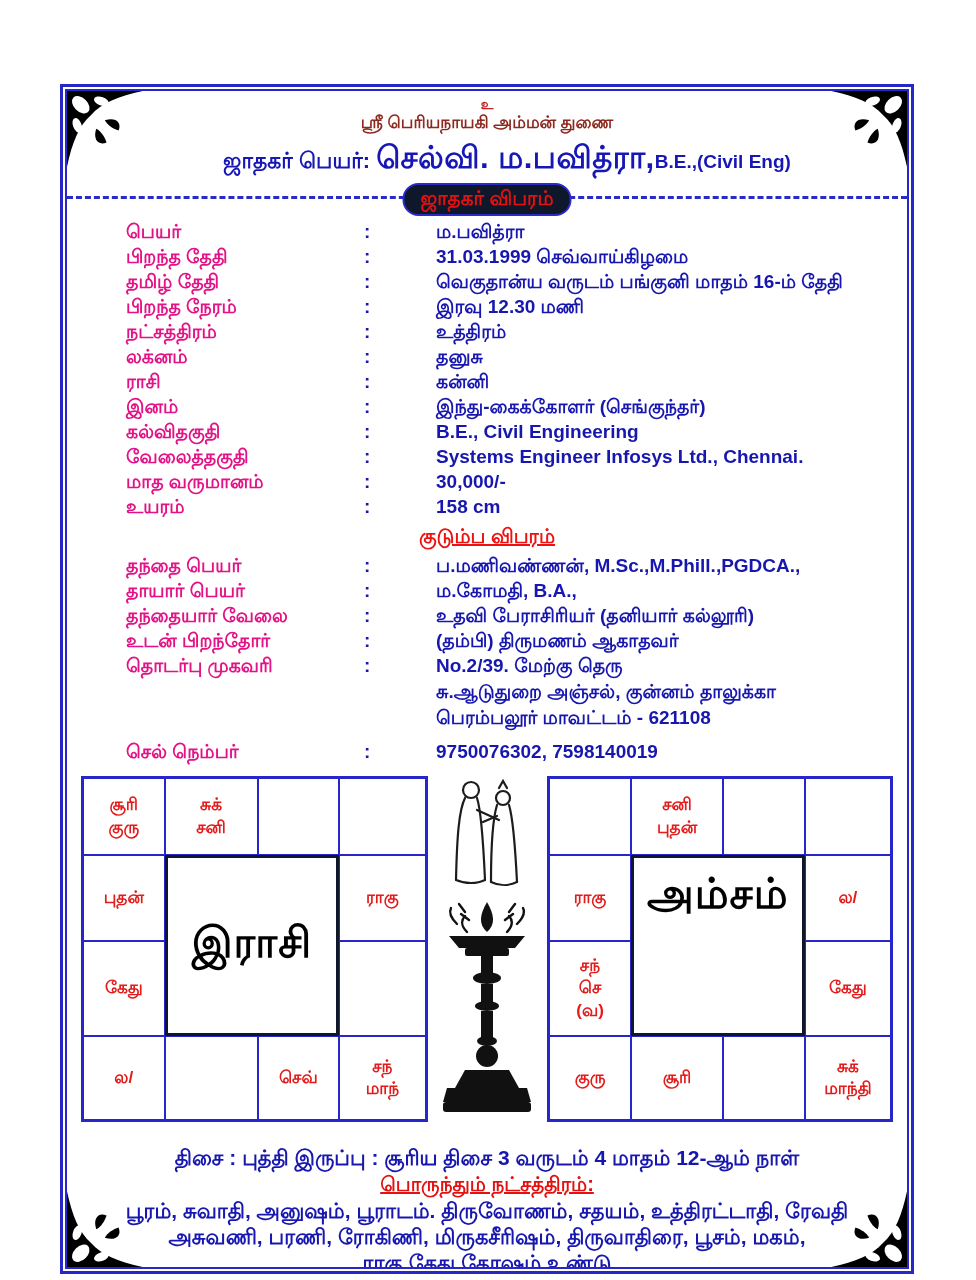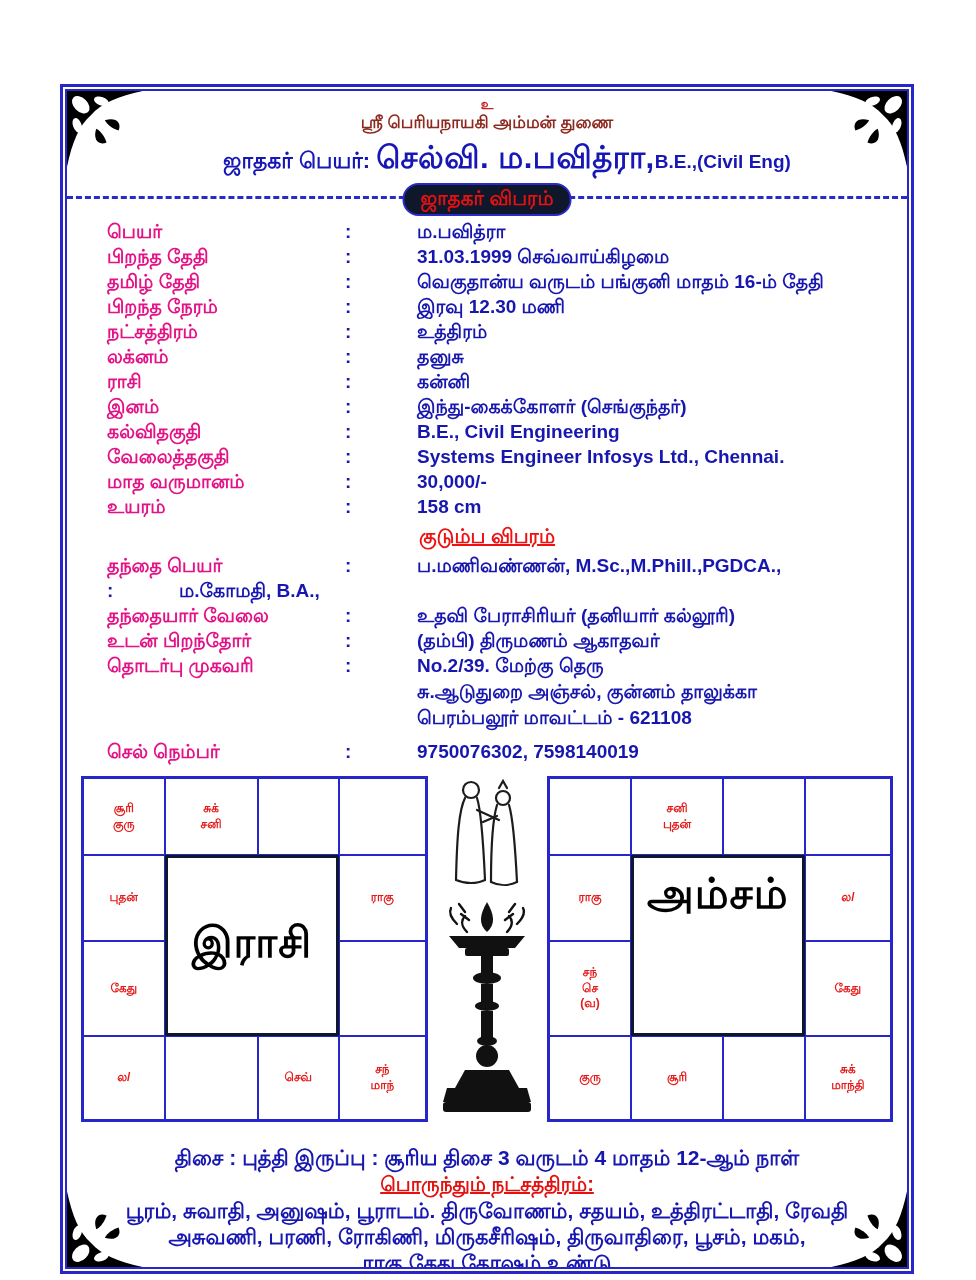--- a/index.html
+++ b/index.html
@@ -28,21 +28,21 @@
   .title-line{text-align:center;margin-top:6px;font-size:22px;font-weight:bold;color:#1717b6;line-height:36px;padding-left:40px;}
   .title-line .big-name{font-size:31px;letter-spacing:0.5px;}
   .title-line .suffix{font-size:19px;}
   .section-divider{position:relative;margin-top:16px;height:0;border-top:3px dashed #2a2ac9;}
   .divider-badge{
     position:absolute;left:50%;top:-16px;transform:translateX(-50%);
     background:#0f172a;border:2px solid #2a2ac9;border-radius:16px;
     padding:2px 16px;color:#e41111;font-size:20px;font-weight:bold;white-space:nowrap;
   }
   
-  .rows{margin-top:20px;padding-left:40px;padding-right:14px;}
+  .rows{margin-top:20px;padding-left:59px;padding-right:14px;}
   .row{display:flex;align-items:flex-start;line-height:25px;font-weight:bold;font-size:19px;}
   .row .lbl{flex:0 0 238px;color:#e31287;}
   .row .colon{flex:0 0 72px;color:#1717b0;}
   .row .val{flex:1;color:#1717b0;white-space:pre-line;}
   .row.tall .val{line-height:26px;}
   .row.gap-top{margin-top:8px;}
   .sub-header{
     text-align:center;color:#ee1111;font-size:20px;font-weight:bold;
     text-decoration:underline;margin-top:4px;line-height:26px;
   }
@@ -50,21 +50,21 @@
   .charts{display:flex;margin-top:12px;padding:0 14px;justify-content:space-between;align-items:flex-start;}
   .chart{
     display:grid;grid-template-columns:1fr 1.14fr 1fr 1.06fr;
     grid-template-rows:77px 86px 95px 84px;
     border:2px solid #2626c9;box-sizing:border-box;background:#fff;
   }
   .chart.rasi{width:353px;}
   .chart.amsam{width:352px;}
   .chart .cell{
     border:1px solid #2626c9;display:flex;align-items:center;justify-content:center;
-    text-align:center;color:#e41b1b;font-weight:bold;font-size:12px;line-height:1.32;
+    text-align:center;color:#e41b1b;font-weight:bold;font-size:17px;line-height:1.32;
     white-space:pre-line;box-sizing:border-box;padding:2px;
   }
   .r1c1{grid-area:1/1;} .r1c2{grid-area:1/2;} .r1c3{grid-area:1/3;} .r1c4{grid-area:1/4;}
   .r2c1{grid-area:2/1;} .r2c4{grid-area:2/4;}
   .r3c1{grid-area:3/1;} .r3c4{grid-area:3/4;}
   .r4c1{grid-area:4/1;} .r4c2{grid-area:4/2;} .r4c3{grid-area:4/3;} .r4c4{grid-area:4/4;}
   .chart .center{
     grid-area:2/2/4/4;border:3px solid #0f172a;display:flex;align-items:center;justify-content:center;
     color:#000000;font-weight:bold;font-size:42px;letter-spacing:1px;box-sizing:border-box;
   }
@@ -197,20 +197,21 @@
         </div>
 
         <div class="sub-header">குடும்ப விபரம்</div>
         <div class="rows" style="margin-top:4px;">
           <div class="row">
               <span class="lbl">தந்தை பெயர்</span>
               <span class="colon">:</span>
               <span class="val">ப.மணிவண்ணன், M.Sc.,M.Phill.,PGDCA.,</span>
             </div>
           <div class="row">
+              <span class="lbl">தாயார் பெயர்</span>
               <span class="colon">:</span>
               <span class="val">ம.கோமதி, B.A.,</span>
             </div>
           <div class="row">
               <span class="lbl">தந்தையார் வேலை</span>
               <span class="colon">:</span>
               <span class="val">உதவி பேராசிரியர் (தனியார் கல்லூரி)</span>
             </div>
           <div class="row">
               <span class="lbl">உடன் பிறந்தோர்</span>

